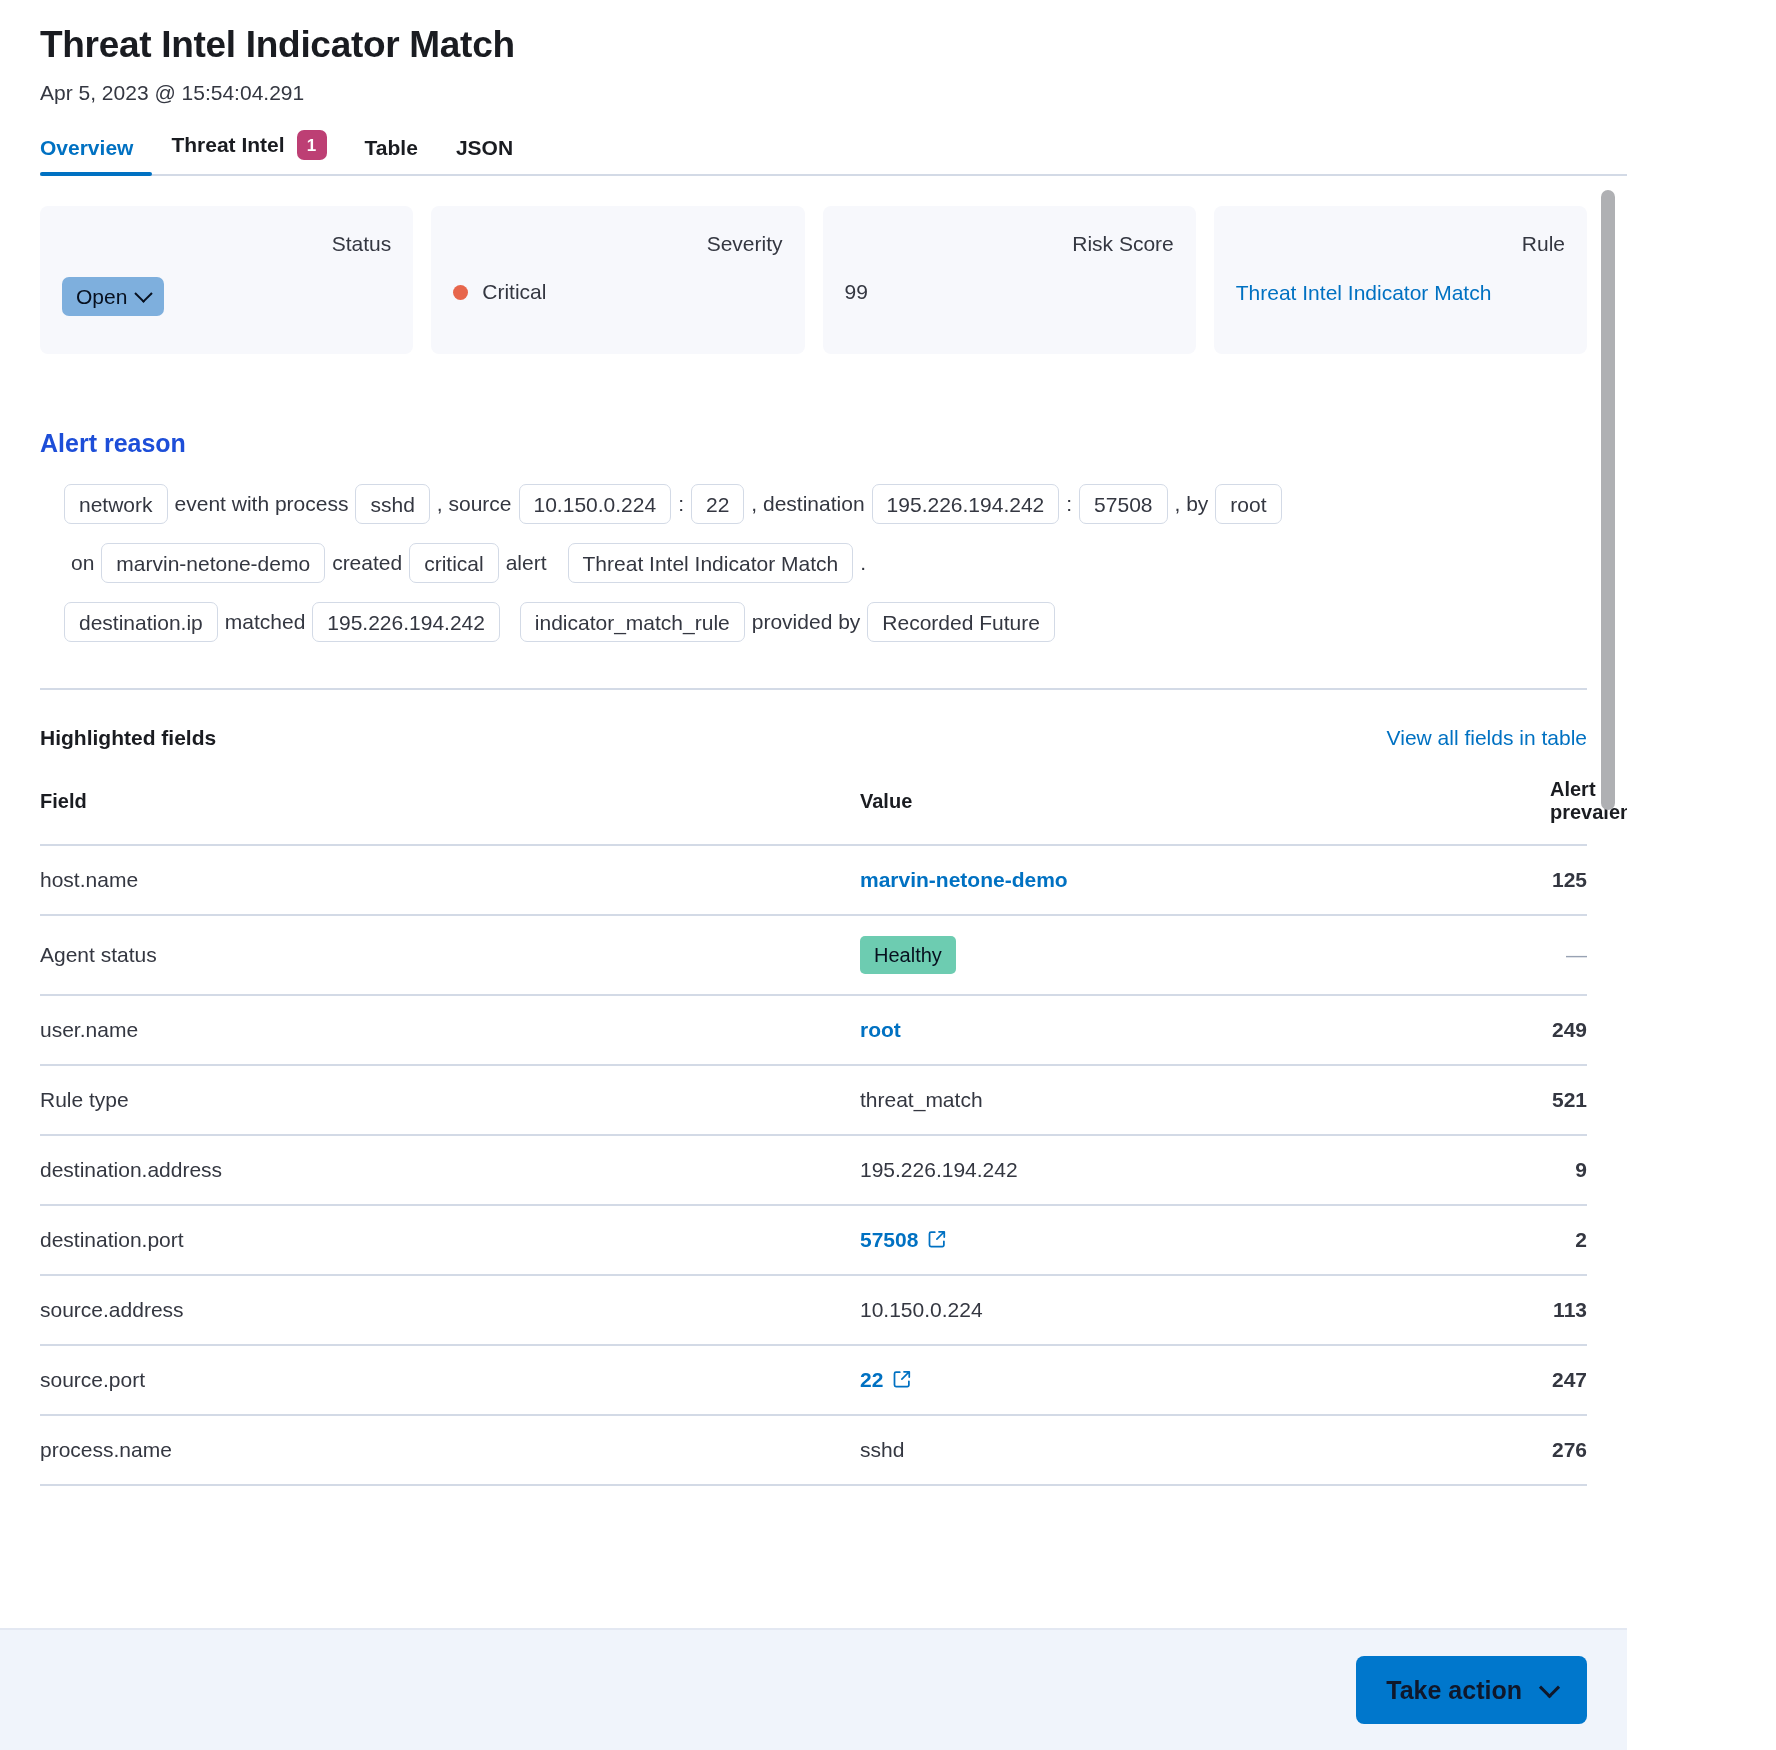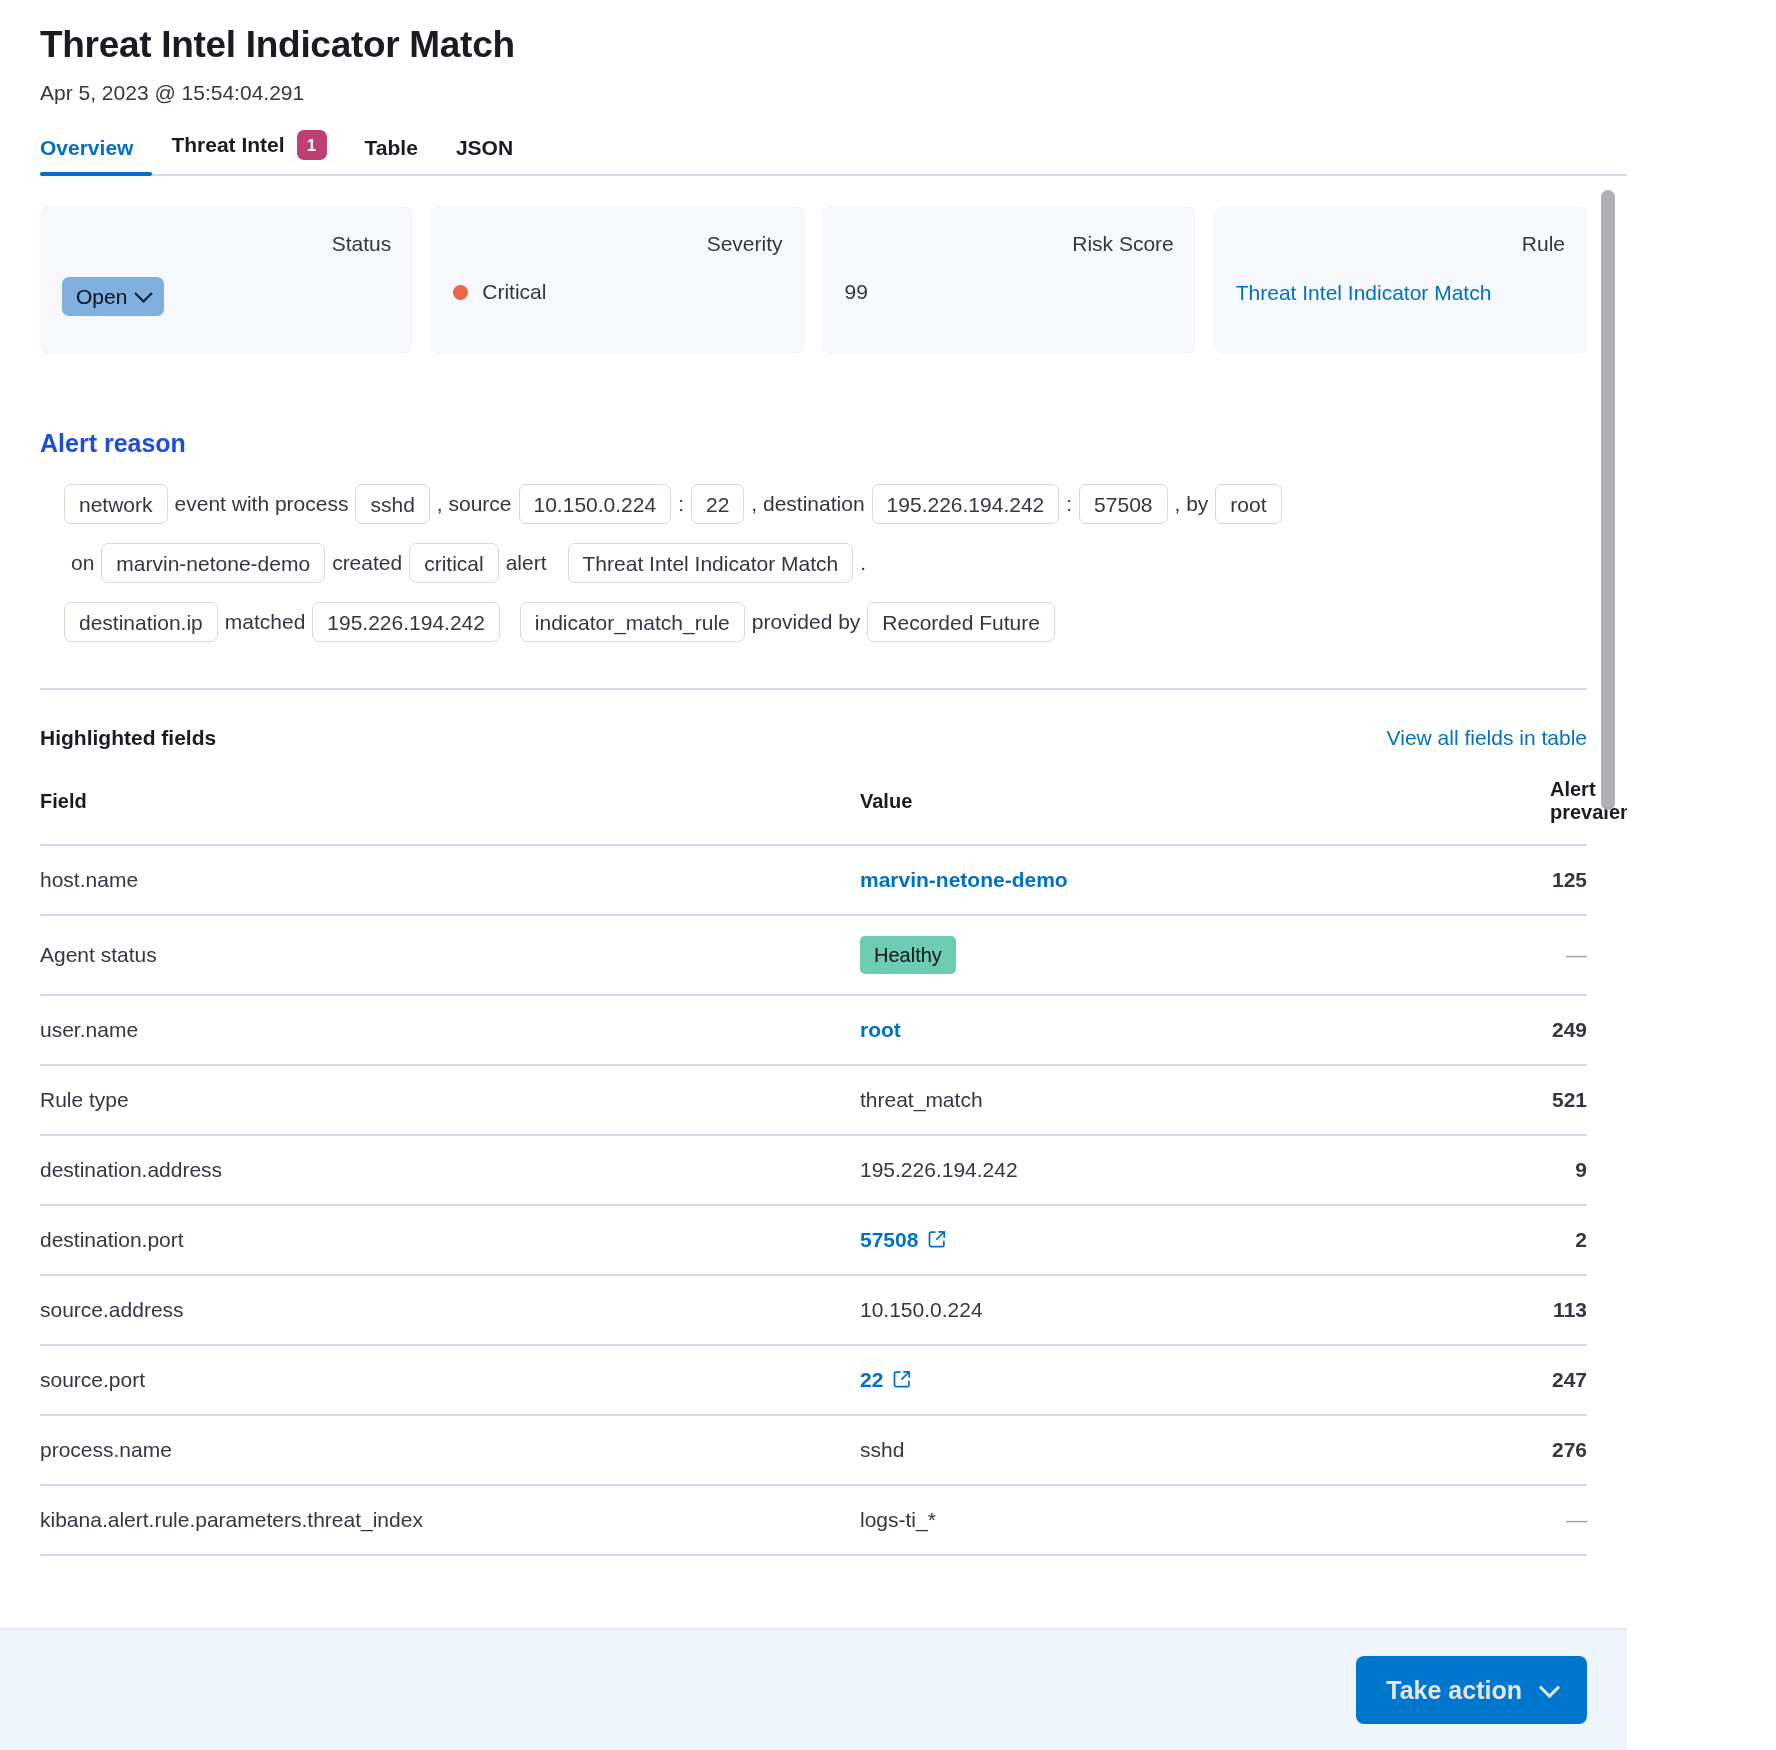--- a/index.html
+++ b/index.html
@@ -330,21 +330,21 @@
     display: flex;
     justify-content: flex-end;
     align-items: center;
     height: 122px;
   }
   .take-action {
     display: inline-flex;
     align-items: center;
     gap: 20px;
     background: #0077cc;
-    color: #e5e5e5;
+    color: #0f172a;
     border: none;
     border-radius: 8px;
     padding: 0 30px;
     height: 68px;
     font-size: 25px;
     font-weight: 700;
     font-family: inherit;
     cursor: pointer;
   }
   .take-action .chev {
@@ -528,25 +528,20 @@
                   <path d="M6.2 2.5H3.2A1.2 1.2 0 0 0 2 3.7v9.1A1.2 1.2 0 0 0 3.2 14h9.1a1.2 1.2 0 0 0 1.2-1.2v-3" stroke="#0071c2" stroke-width="1.4" stroke-linecap="round" stroke-linejoin="round"></path>
                   <path d="M9.6 2.2h4.2v4.2M13.6 2.4 7.9 8.1" stroke="#0071c2" stroke-width="1.4" stroke-linecap="round" stroke-linejoin="round"></path>
                 </svg></span></td>
             <td class="prev-cell">247</td>
           </tr>
           <tr>
             <td class="field-cell">process.name</td>
             <td class="val-cell"><span class="plain">sshd</span></td>
             <td class="prev-cell">276</td>
           </tr>
-          <tr>
-            <td class="field-cell">kibana.alert.rule.parameters.threat_index</td>
-            <td class="val-cell"><span class="plain">logs-ti_*</span></td>
-            <td class="prev-cell muted">—</td>
-          </tr>
         </tbody>
     </table>
 
   </div>
 
   <div class="footer">
     <button class="take-action">
       <span>Take action</span>
       <span class="chev"></span>
     </button>

